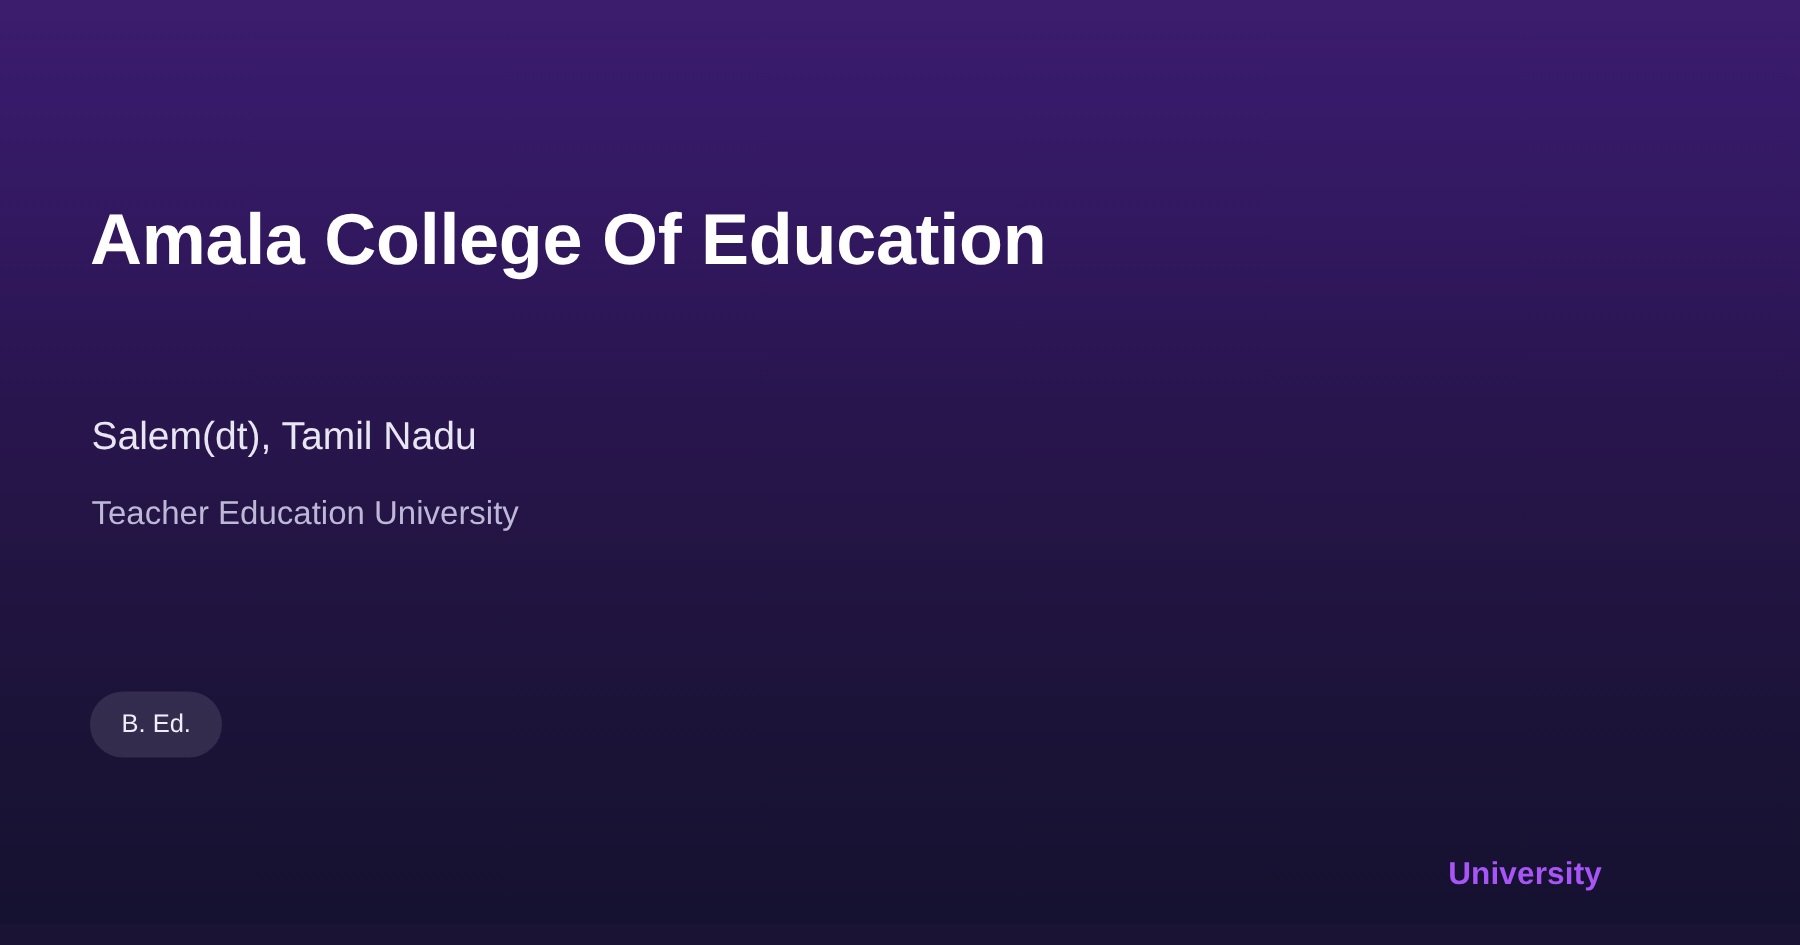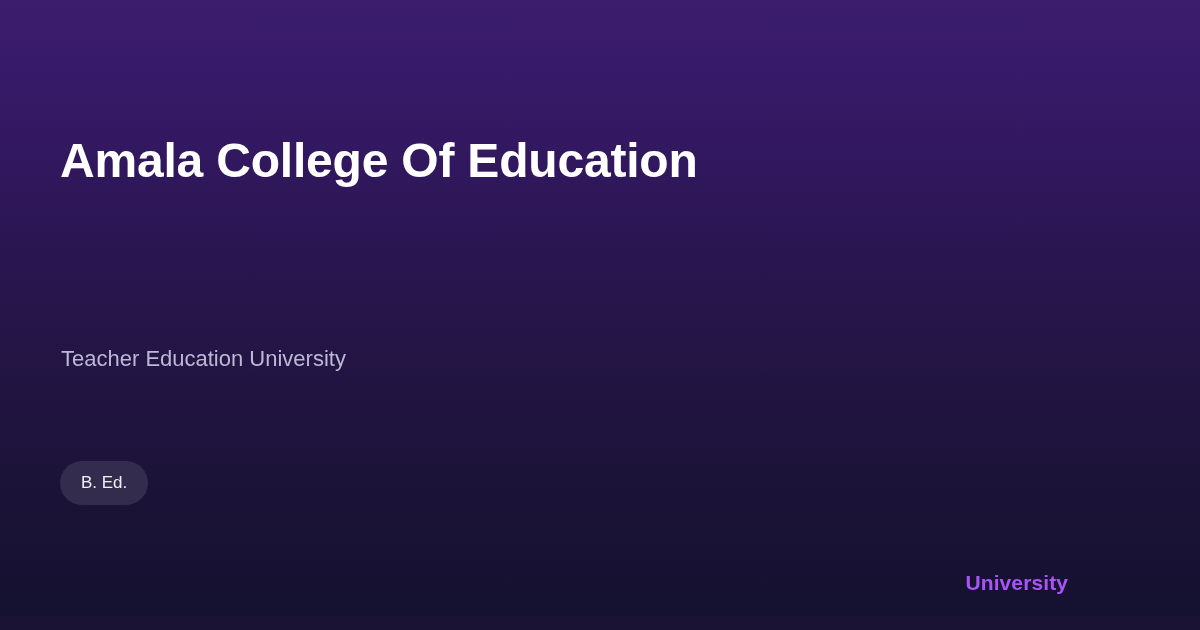--- a/index.html
+++ b/index.html
@@ -70,21 +70,21 @@
     left: 1px;
     font-size: 26px;
     font-weight: normal;
     line-height: 34px;
     color: #e9e6f3;
     white-space: nowrap;
   }
 
   .institute-type-line {
     position: absolute;
-    top: 344px;
+    top: 327px;
     left: 1px;
     font-size: 22px;
     font-weight: normal;
     line-height: 30px;
     color: #bdb8d6;
     white-space: nowrap;
   }
 
   .tag-row {
     position: absolute;
@@ -124,20 +124,21 @@
 </style>
 </head>
 <body>
 
 <div id="og-card">
 
   <div class="content">
 
     <h1 class="card-title">Amala College Of Education</h1>
 
+    <div class="location-line">Salem(dt), Tamil Nadu</div>
 
     <div class="institute-type-line">Teacher Education University</div>
 
     <div class="tag-row">
       <span class="tag-pill">B. Ed.</span>
     </div>
 
   </div>
 
   <div class="brand-logo">University</div>

